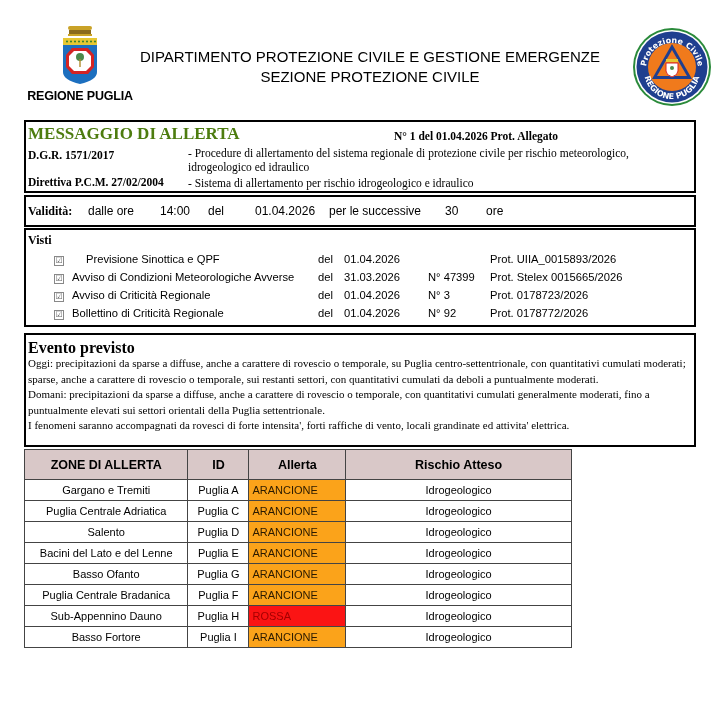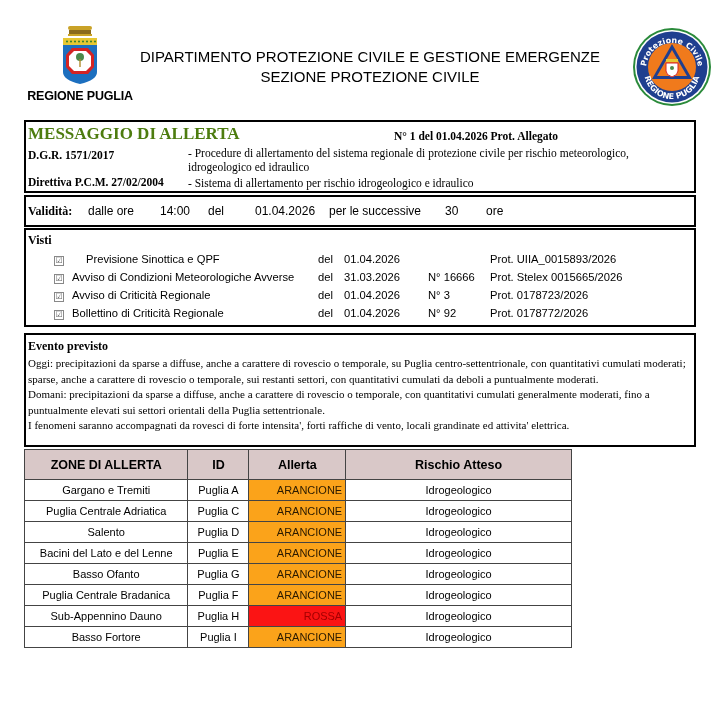--- a/index.html
+++ b/index.html
@@ -29,31 +29,31 @@
 
   
   .visti { top:228px; height:99px; }
   .visti-title { left:2px; top:3px; font-weight:bold; font-size:12px; }
   .visti-row { left:0; width:668px; height:18px; font-size:11.2px; }
   .visti-row span { position:absolute; top:2px; }
   .chk { width:8px; height:8px; border:1px solid #888; font-size:8px; line-height:8px; text-align:center; color:#666; top:5px !important; }
 
   
   .evento { top:333px; height:114px; }
-  .evento-title { left:2px; top:4px; font-weight:bold; font-size:12px; }
+  .evento-title { left:2px; top:4px; font-weight:bold; font-size:16px; }
   .evento-text { left:2px; top:21px; width:662px; font-size:11px; line-height:15.5px; }
   .evento-text p { margin:0; }
 
   
   table.zones { position:absolute; left:24px; top:449px; width:548px; border-collapse:collapse; font-size:11px; }
   table.zones th, table.zones td { border:1px solid #444; padding:0 3px;text-align:center; }
   table.zones th { background:#d9c8c8; height:29px; font-size:12.5px; font-weight:bold; text-align:center; }
   table.zones td { height:20px; }
   table.zones td.id { text-align:center; }
-  table.zones td.alert { text-align:right; }
+  table.zones td.alert { text-align:left; }
   table.zones tr.tall td { height:27px; line-height:12px; }
 </style>
 </head>
 <body>
 
 <div class="abs logo-left">
   <svg width="60" height="62" viewBox="0 0 60 62">
 
     <rect x="18" y="2" width="24" height="4" rx="2" fill="#c9a227"></rect>
     <rect x="19" y="6" width="22" height="4" fill="#8a6a1c"></rect>
@@ -136,21 +136,21 @@
     <span style="left:292px;">del</span>
     <span style="left:318px;">01.04.2026</span>
     <span style="left:402px;"></span>
     <span style="left:464px;">Prot. UIIA_0015893/2026</span>
   </div>
   <div class="abs visti-row" style="top:39px;">
     <span class="chk" style="left:28px;">☑</span>
     <span style="left:46px;">Avviso di Condizioni Meteorologiche Avverse</span>
     <span style="left:292px;">del</span>
     <span style="left:318px;">31.03.2026</span>
-    <span style="left:402px;">N° 16666</span>
+    <span style="left:402px;">N° 47399</span>
     <span style="left:464px;">Prot. Stelex 0015665/2026</span>
   </div>
   <div class="abs visti-row" style="top:57px;">
     <span class="chk" style="left:28px;">☑</span>
     <span style="left:46px;">Avviso di Criticità Regionale</span>
     <span style="left:292px;">del</span>
     <span style="left:318px;">01.04.2026</span>
     <span style="left:402px;">N° 3</span>
     <span style="left:464px;">Prot. 0178723/2026</span>
   </div>

